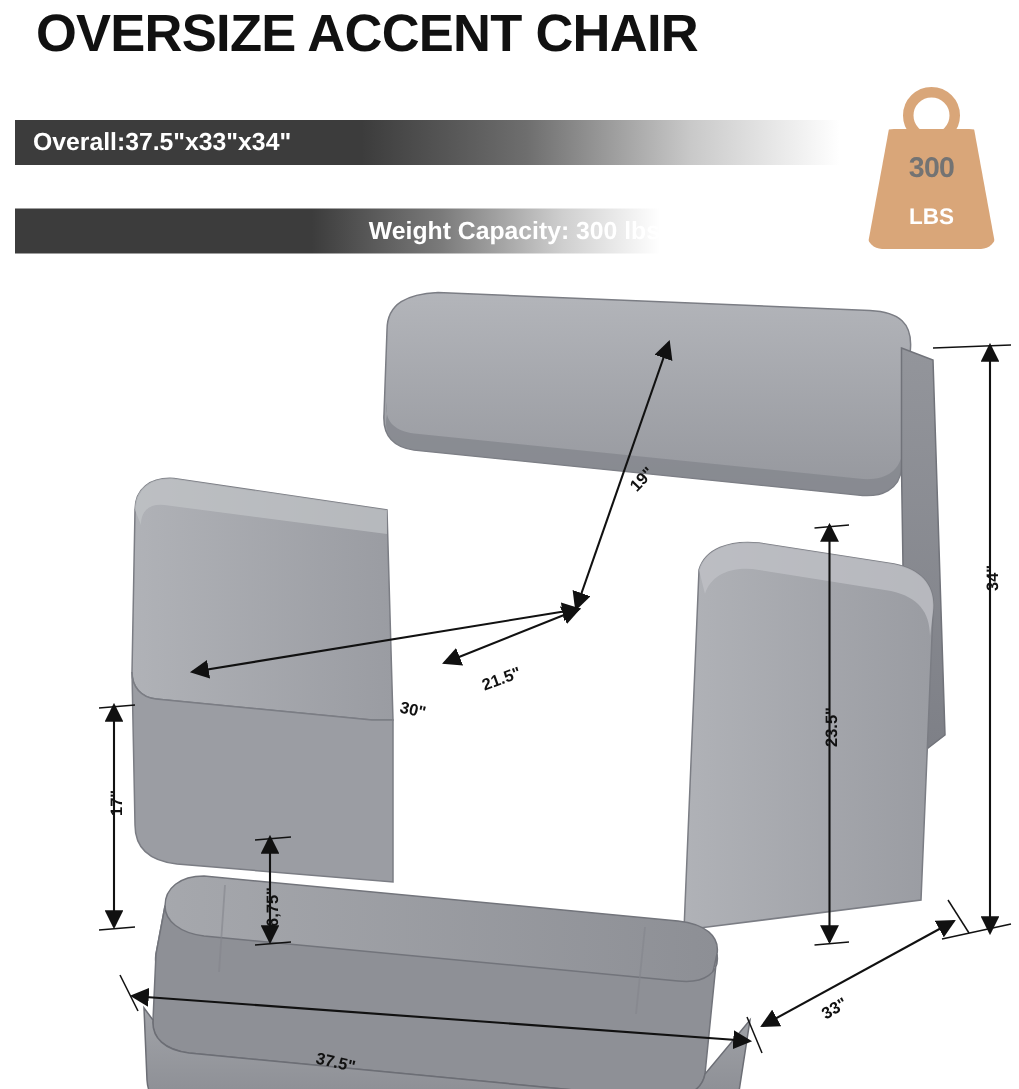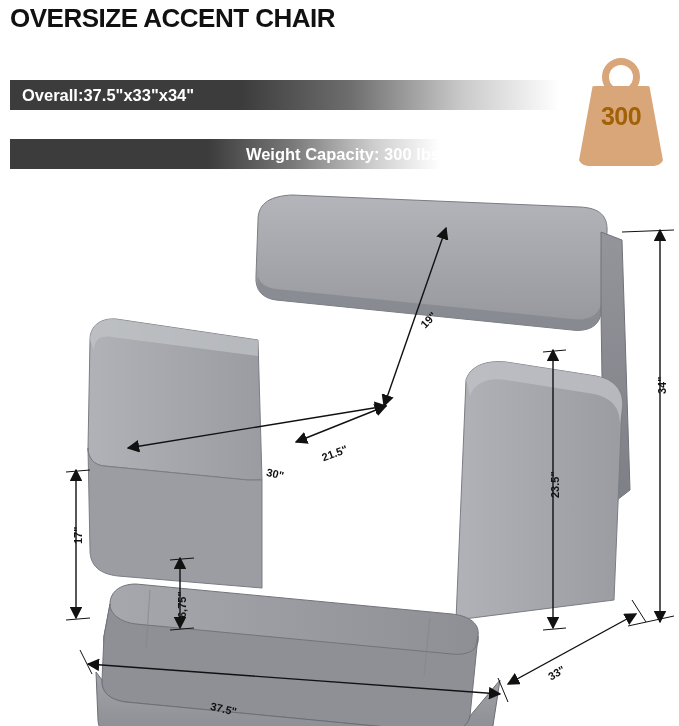--- a/index.html
+++ b/index.html
@@ -19,23 +19,23 @@
     position: absolute;
     left: 0; top: 0;
     width: 679px;
     height: 726px;
     background: #ffffff;
   }
 
   
   .title {
     position: absolute;
-    left: 10px;
+    left: 24px;
     top: 3px;
-    font-size: 26px;
+    font-size: 35px;
     font-weight: bold;
     letter-spacing: -0.5px;
     color: #111111;
     font-family: "Liberation Sans", sans-serif;
     white-space: nowrap;
   }
 
   
   .spec-banner {
     position: absolute;
@@ -89,35 +89,34 @@
     background: #d9a679;
     border-radius: 18px 18px 10px 10px;
     clip-path: polygon(17% 0%, 83% 0%, 100% 100%, 0% 100%);
   }
   .weight-badge .num {
     position: absolute;
     left: 0;
     top: 44px;
     width: 86px;
     text-align: center;
-    color: #a16207;
-    font-size: 25px;
+    color: #737373;
+    font-size: 19px;
     font-weight: bold;
     letter-spacing: -0.5px;
   }
   .weight-badge .lbs {
     position: absolute;
     left: 0;
     top: 78px;
     width: 86px;
     text-align: center;
     color: #ffffff;
     font-size: 15px;
     font-weight: bold;
-    margin-top: 28px;
   }
 
   
   .chair-wrap {
     position: absolute;
     left: 0;
     top: 180px;
     width: 679px;
     height: 546px;
   }

